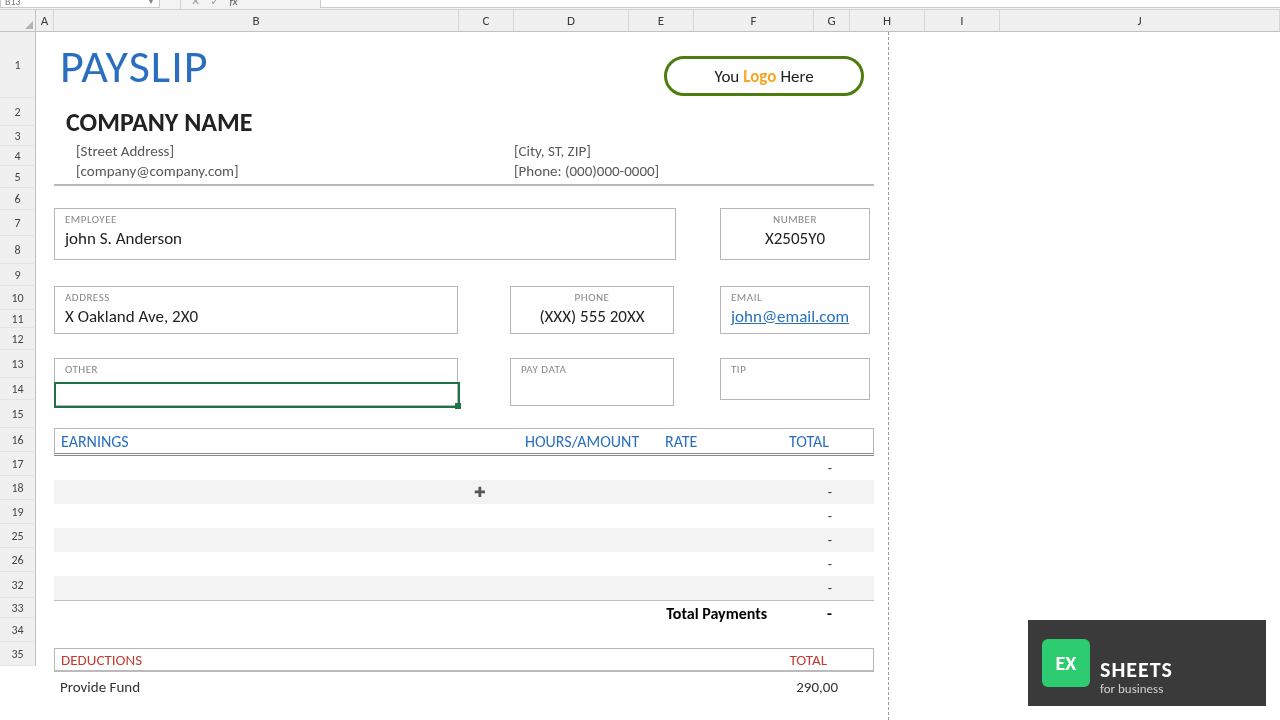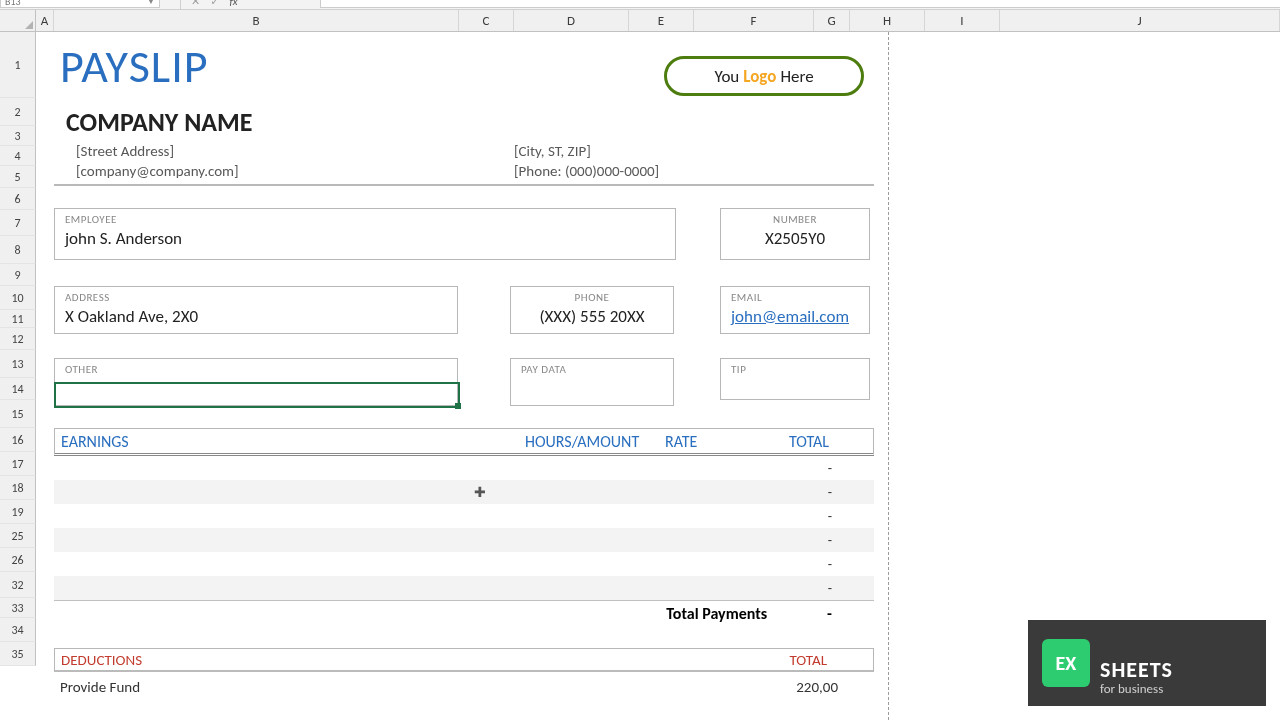--- a/index.html
+++ b/index.html
@@ -238,21 +238,21 @@
           </div>
         </div>
 
         <div class="tbl dedTbl">
           <div class="dedHdr">
             <span class="dlbl">DEDUCTIONS</span>
             <span class="dtot">TOTAL</span>
           </div>
           <div class="dedRow">
             <span class="dnm">Provide Fund</span>
-            <span class="dvl">220,00</span>
+            <span class="dvl">290,00</span>
           </div>
         </div>
 
       </div>
       <div class="cursorPlus">✚</div>
     </div>
   </div>
 
   <div class="brand">
     <div style="position:relative;">

